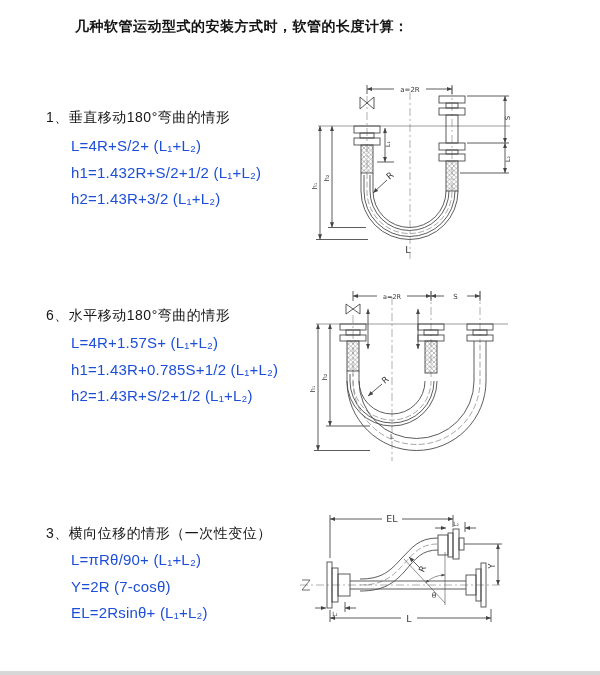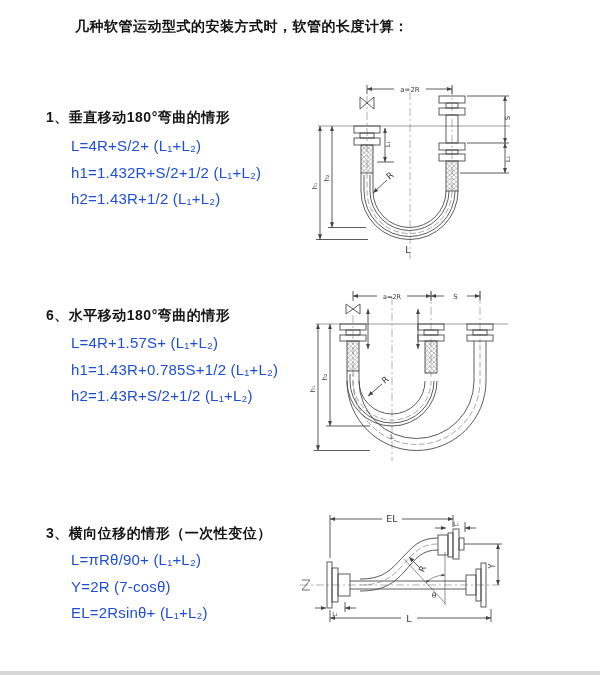--- a/index.html
+++ b/index.html
@@ -1,34 +1,34 @@
 <!DOCTYPE html>
 <html><head>
 <meta charset="utf-8">
 <style>
   html,body{margin:0;padding:0;}
   body{width:600px;height:675px;background:#ffffff;position:relative;overflow:hidden;
        font-family:"Liberation Sans","DejaVu Sans",sans-serif;color:#1a1a1a;}
   .abs{position:absolute;white-space:nowrap;}
   .title{left:35px;top:18px;font-size:14px;font-weight:bold;letter-spacing:0.5px;color:#141414;margin-left:40px;}
-  .heading{left:46px;font-size:14px;font-weight:bold;letter-spacing:0.5px;color:#161616;}
+  .heading{left:46px;font-size:14px;font-weight:normal;letter-spacing:0.5px;color:#161616;}
   .formula{left:71px;font-size:15px;letter-spacing:0.2px;color:#1d4ed8;}
   svg.diag{position:absolute;}
   svg .dl{fill:#3a3a3a;stroke:none;font-family:"DejaVu Sans",sans-serif;}
   .page-edge{position:absolute;left:0;top:671px;width:600px;height:4px;background:#d7d7d7;}
 </style>
 </head>
 <body>
 
 <div class="abs title">几种软管运动型式的安装方式时，软管的长度计算：</div>
 
 <div class="abs heading" style="top:109px">1、垂直移动180°弯曲的情形</div>
 <div class="abs formula" style="top:137px">L=4R+S/2+ (L₁+L₂)</div>
 <div class="abs formula" style="top:164px">h1=1.432R+S/2+1/2 (L₁+L₂)</div>
-<div class="abs formula" style="top:190px">h2=1.43R+1/2 (L₁+L₂)</div>
+<div class="abs formula" style="top:190px">h2=1.43R+3/2 (L₁+L₂)</div>
 
 <div class="abs heading" style="top:307px">6、水平移动180°弯曲的情形</div>
 <div class="abs formula" style="top:334px">L=4R+1.57S+ (L₁+L₂)</div>
 <div class="abs formula" style="top:361px">h1=1.43R+0.785S+1/2 (L₁+L₂)</div>
 <div class="abs formula" style="top:387px">h2=1.43R+S/2+1/2 (L₁+L₂)</div>
 
 <div class="abs heading" style="top:525px">3、横向位移的情形（一次性变位）</div>
 <div class="abs formula" style="top:551px">L=πRθ/90+ (L₁+L₂)</div>
 <div class="abs formula" style="top:578px">Y=2R (7-cosθ)</div>
 <div class="abs formula" style="top:604px">EL=2Rsinθ+ (L₁+L₂)</div>

